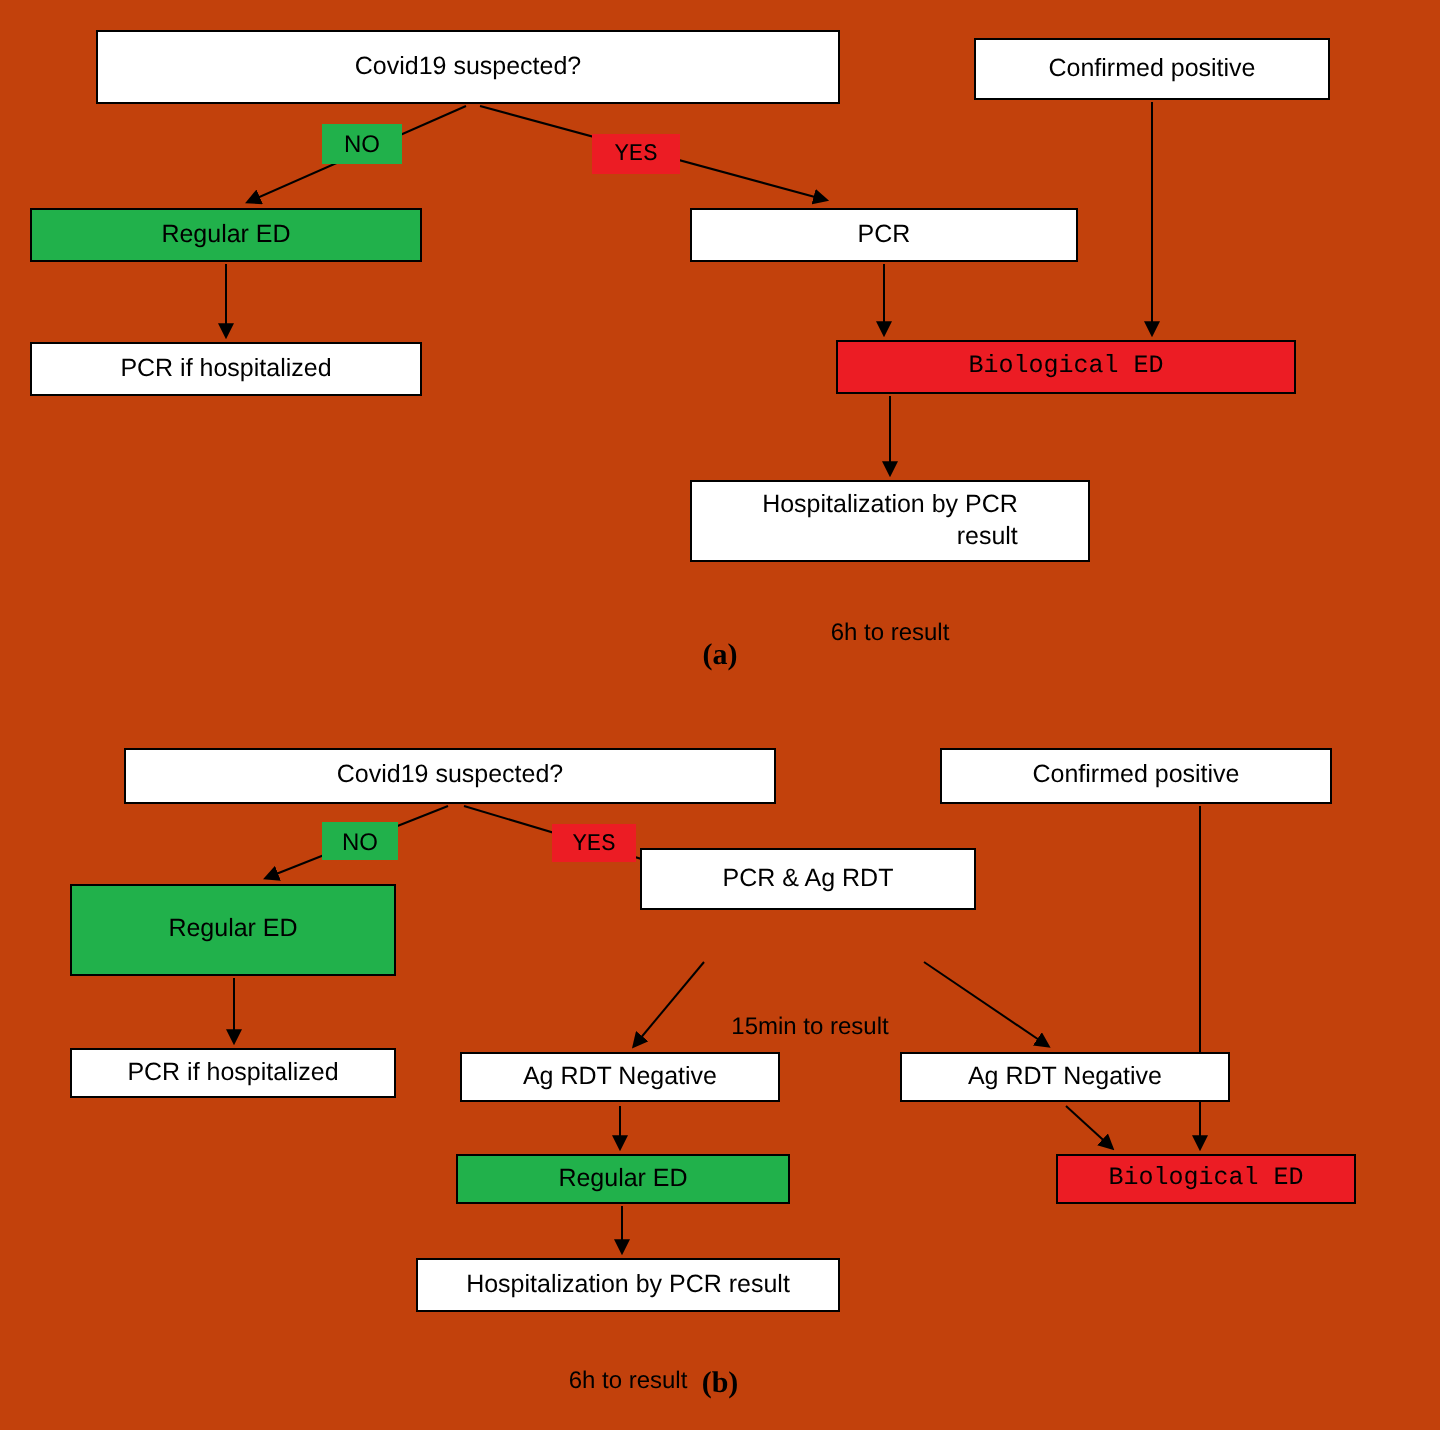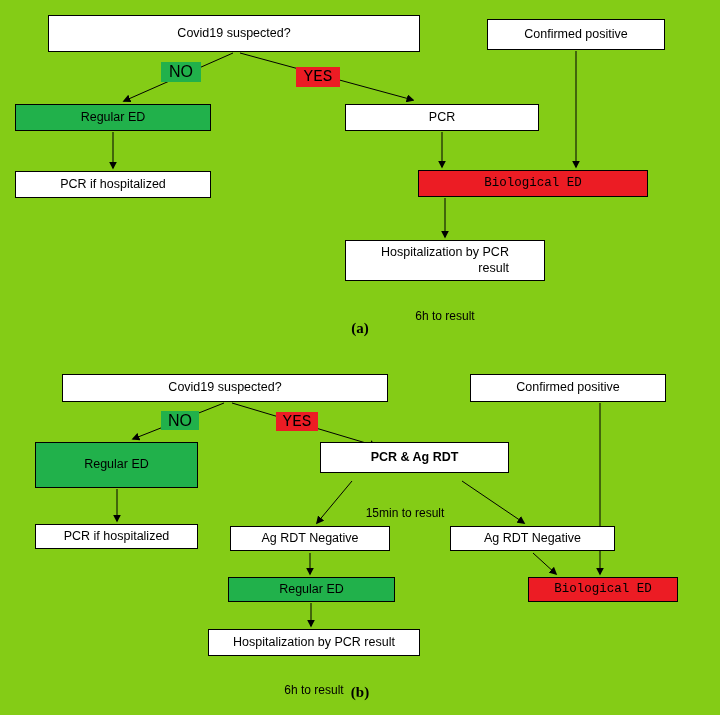--- a/index.html
+++ b/index.html
@@ -9,21 +9,21 @@
   html, body {
     margin: 0;
     padding: 0;
     background: #ffffff;
     font-family: "Liberation Sans", sans-serif;
   }
   #figure {
     position: relative;
     width: 720px;
     height: 715px;
-    background: #84cc16;
+    background: #c2410c;
     overflow: hidden;
   }
   #arrows {
     position: absolute;
     left: 0; top: 0;
     width: 720px; height: 715px;
     z-index: 1;
     pointer-events: none;
   }
   .box {
@@ -42,21 +42,21 @@
     z-index: 2;
   }
   .green { background: var(--green); }
   .red   { background: var(--red); font-family: Liberation Mono, monospace; }
   .tag {
     position: absolute;
     box-sizing: border-box;
     display: flex;
     align-items: center;
     justify-content: center;
-    font-size: 16px;
+    font-size: 12px;
     color: #000;
     z-index: 2;
   }
   .note {
     position: absolute;
     text-align: center;
     font-size: 12px;
     color: #000;
     z-index: 2;
     margin-top: 22px;
@@ -132,21 +132,21 @@
     <div class="box" style="left:62px; top:374px; width:326px; height:28px;">Covid19 suspected?</div>
 
     <div class="box" style="left:470px; top:374px; width:196px; height:28px;">Confirmed positive</div>
 
     <div class="tag green" style="left:161px; top:411px; width:38px; height:19px;">NO</div>
 
     <div class="tag red" style="left:276px; top:412px; width:42px; height:19px;">YES</div>
 
     <div class="box green" style="left:35px; top:442px; width:163px; height:46px;">Regular ED</div>
 
-    <div class="box" style="left:320px; top:442px; width:189px; height:31px;font-weight:bold;">PCR &amp; Ag RDT</div>
+    <div class="box" style="left:320px; top:424px; width:168px; height:31px;">PCR &amp; Ag RDT</div>
 
     <div class="note" style="left:320px; top:484px; width:170px;">15min to result</div>
 
     <div class="box" style="left:35px; top:524px; width:163px; height:25px;">PCR if hospitalized</div>
 
     <div class="box" style="left:230px; top:526px; width:160px; height:25px;">Ag RDT Negative</div>
 
     <div class="box" style="left:450px; top:526px; width:165px; height:25px;">Ag RDT Negative</div>
 
     <div class="box green" style="left:228px; top:577px; width:167px; height:25px;">Regular ED</div>

